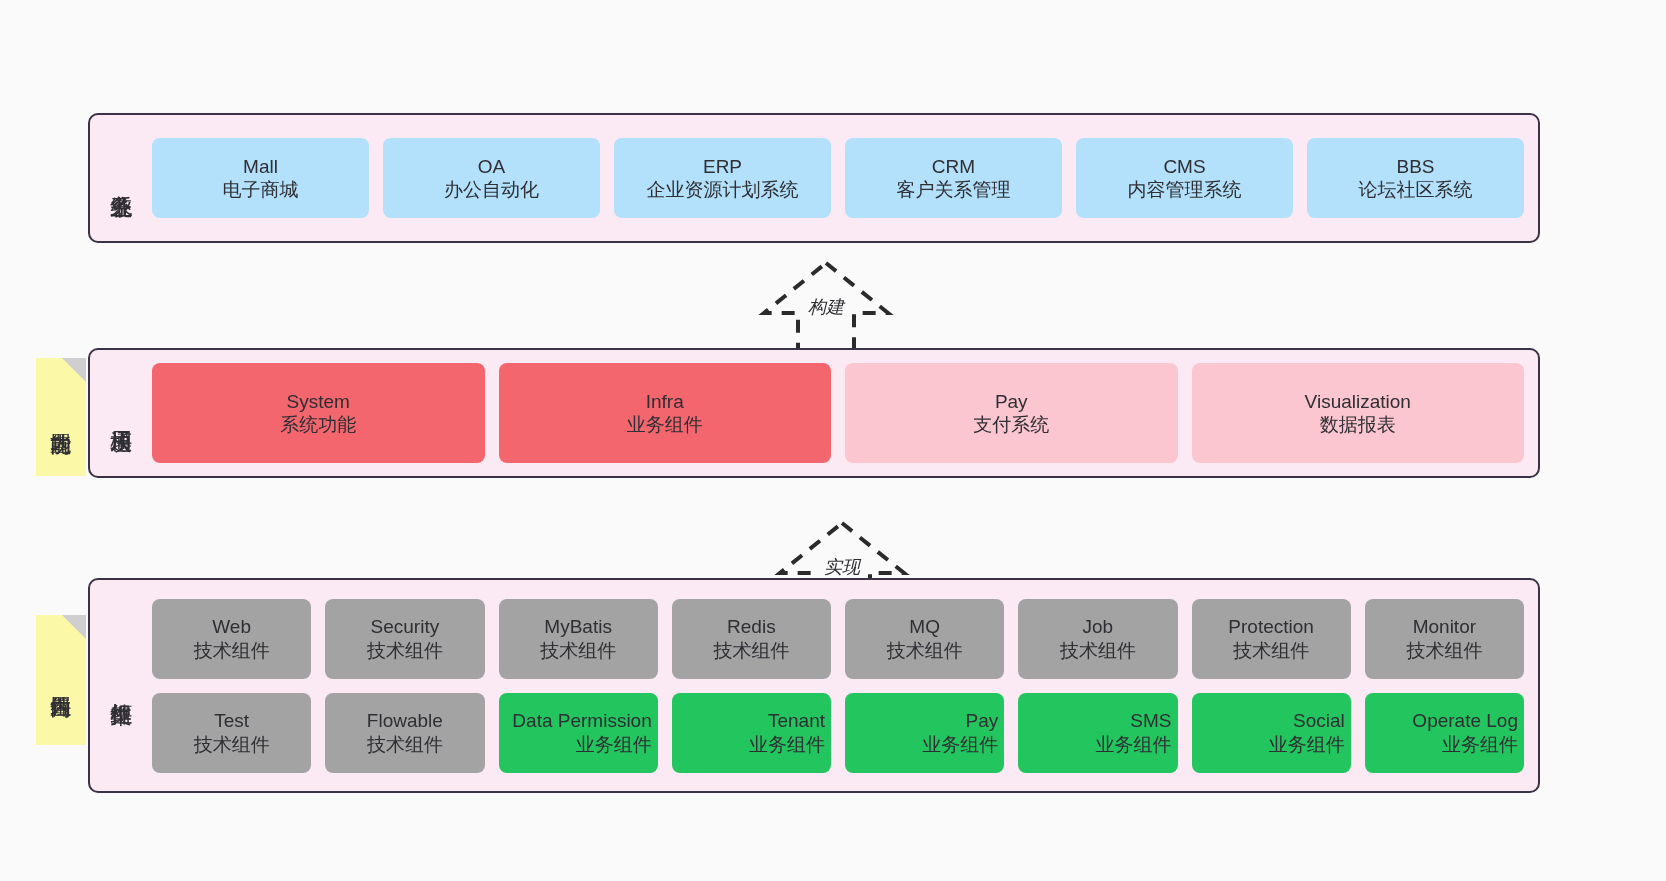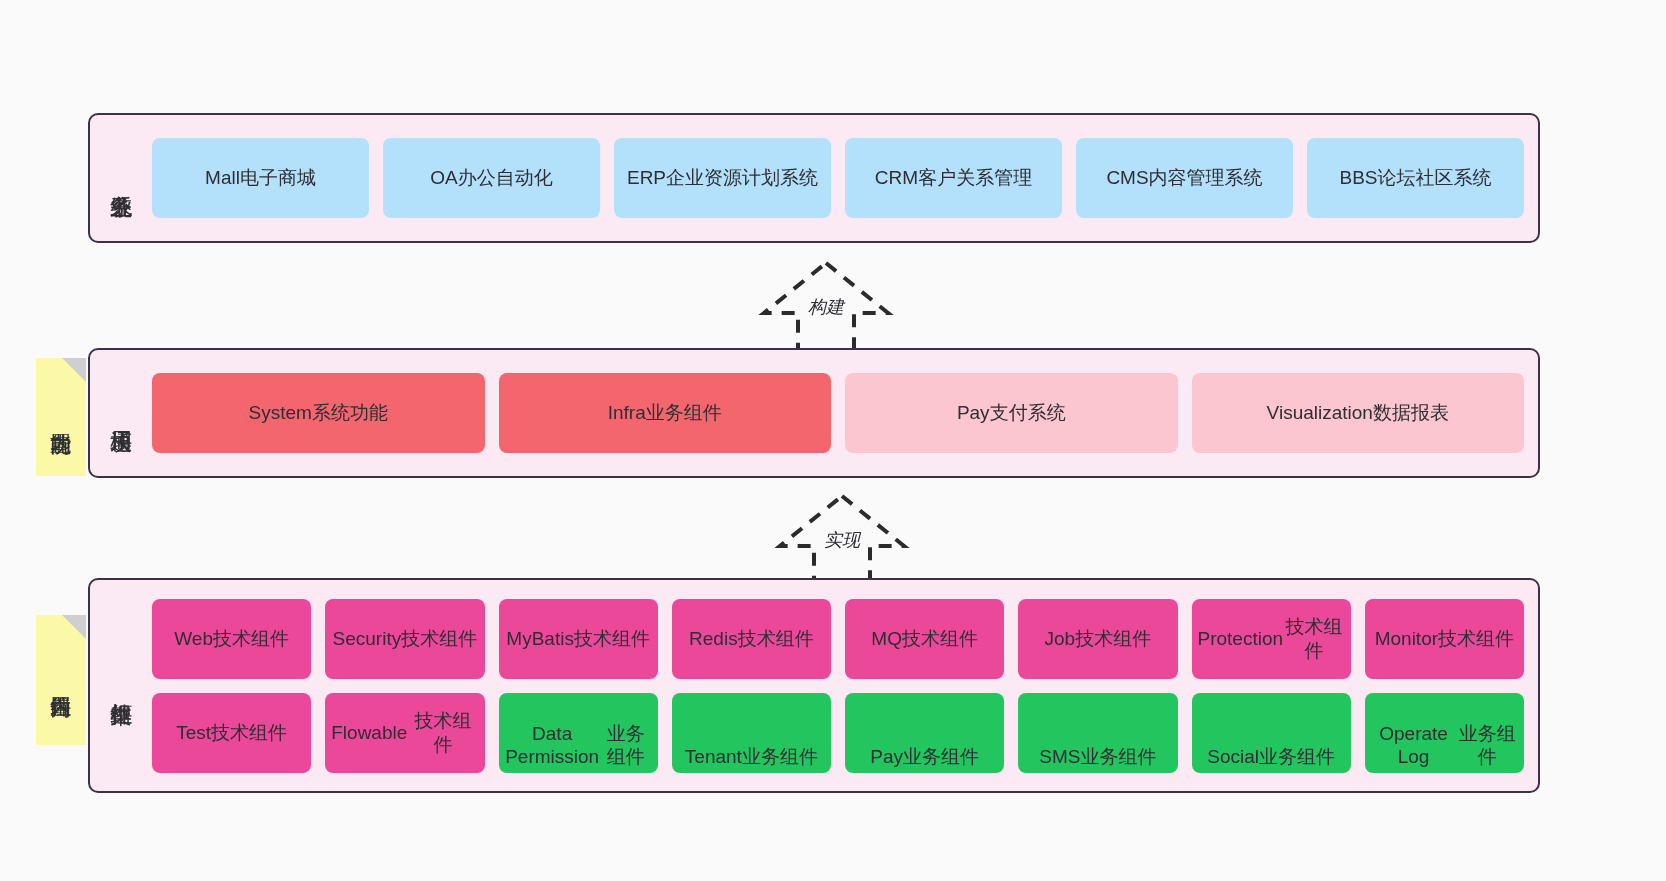--- a/index.html
+++ b/index.html
@@ -61,46 +61,47 @@
   }
   .card-row {
     display: flex;
     gap: 14px;
   }
 
   .card {
     flex: 1 1 0;
     border-radius: 8px;
     display: flex;
+    flex-direction: column;
     align-items: center;
     justify-content: center;
     text-align: center;
     font-size: 19px;
     line-height: 1.22;
     color: #2e2e33;
     box-sizing: border-box;
     padding: 4px 6px;
   }
   .card .l1 { display: block; }
   .card .l2 { display: block; }
 
   
   .c-blue        { background: #b3e0fb; }
   .c-red         { background: #f4666e; }
   .c-pink        { background: #fbc6cf; }
-  .c-green       { background: #ec4899; }
+  .c-green       { background: #a3a3a3; }
   .c-lightgreen  { background: #22c55e; align-items: flex-end; }
 
   
   #layer-business { left: 88px;  top: 113px; width: 1452px; height: 130px; }
   #layer-common   { left: 88px;  top: 348px; width: 1452px; height: 130px; }
   #layer-framework{ left: 88px;  top: 578px; width: 1452px; height: 215px; }
 
   #layer-business  .card-row { height: 80px; }
-  #layer-common    .card-row { height: 80px; }
+  #layer-common    .card-row { height: 100px; }
   #layer-framework .card-row { height: 80px; }
 
   
   .sticky {
     position: absolute;
     width: 50px;
     background: #fbf8a8;
     box-sizing: border-box;
     font-size: 21px;
     line-height: 1.12;
@@ -136,21 +137,21 @@
     position: absolute;
     left: 50%;
     transform: translateX(-50%);
     top: 40px;
     font-size: 18px;
     color: #2e2e33;
     background: transparent;
     white-space: nowrap;
   }
   #conn-build    { left: 736px; top: 255px; }
-  #conn-realize  { left: 752px; top: 488px; }
+  #conn-realize  { left: 752px; top: 515px; }
 </style>
 </head>
 <body>
 
 <div id="canvas">
 
   <div class="layer" id="layer-business">
     <div class="layer-label">业务系统</div>
     <div class="cards">
       <div class="card-row">

